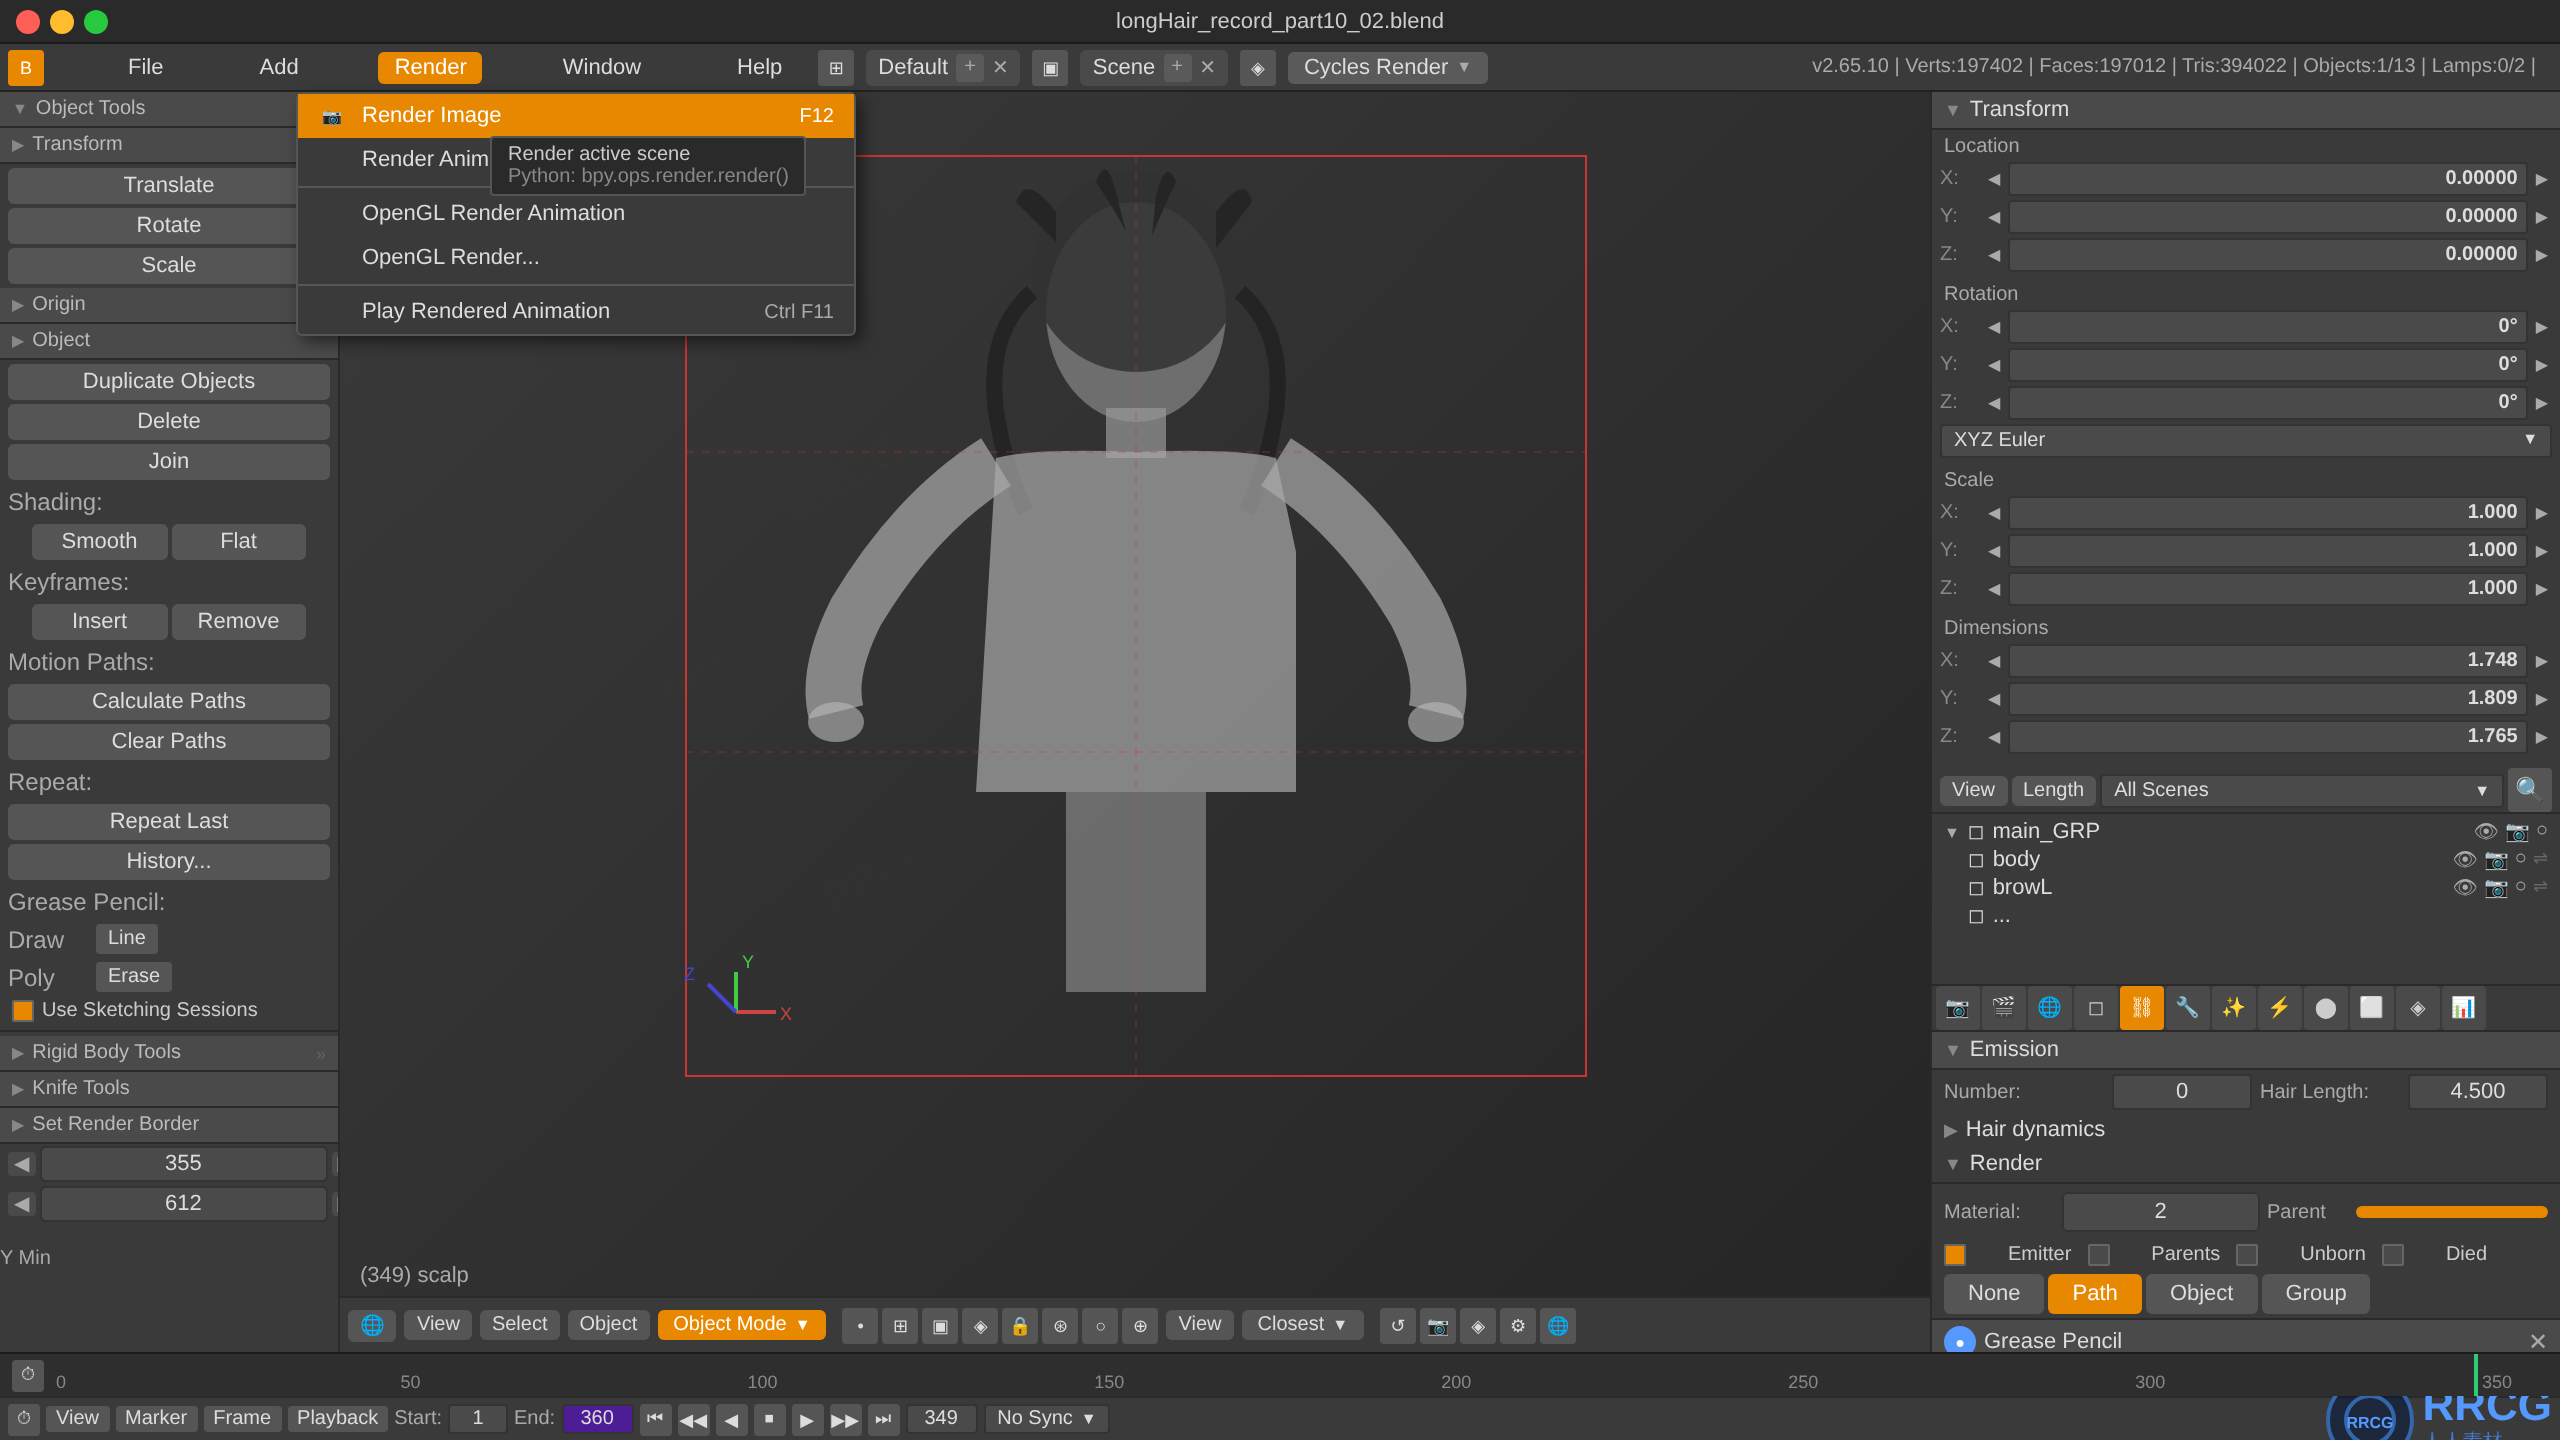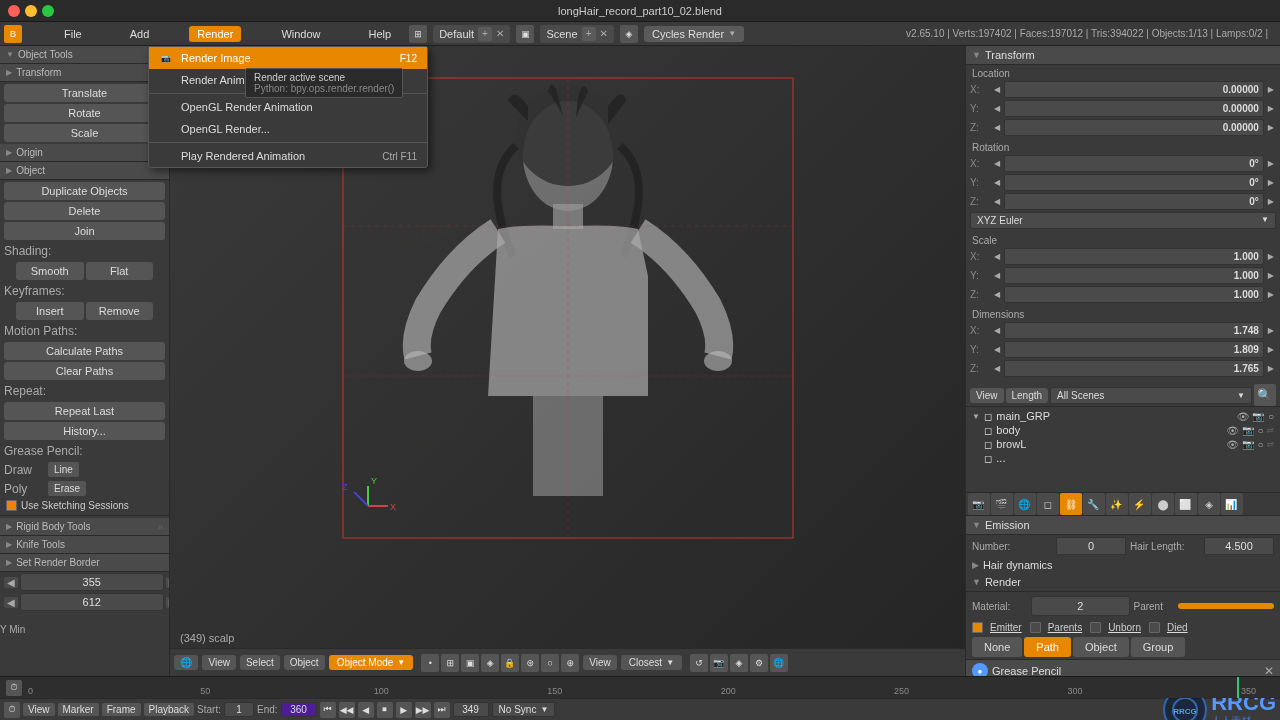--- a/index.html
+++ b/index.html
@@ -411,21 +411,21 @@
       font-size: 11px;
       flex: 1;
       text-align: center;
     }
     .checkbox-row {
       display: flex;
       align-items: center;
       gap: 8px;
       padding: 2px 6px;
     }
-    .cb-item { display: flex; align-items: center; gap: 7px; text-decoration: underline; }
+    .cb-item { display: flex; align-items: center; gap: 21px; }
     .cb-box {
       width: 11px; height: 11px;
       border: 1px solid #666;
       border-radius: 1px;
       background: #4a4a4a;
       display: flex; align-items: center; justify-content: center;
       cursor: pointer;
     }
     .cb-box.checked { background: #e88800; }
     .cb-label { font-size: 10px; color: #ccc; }

